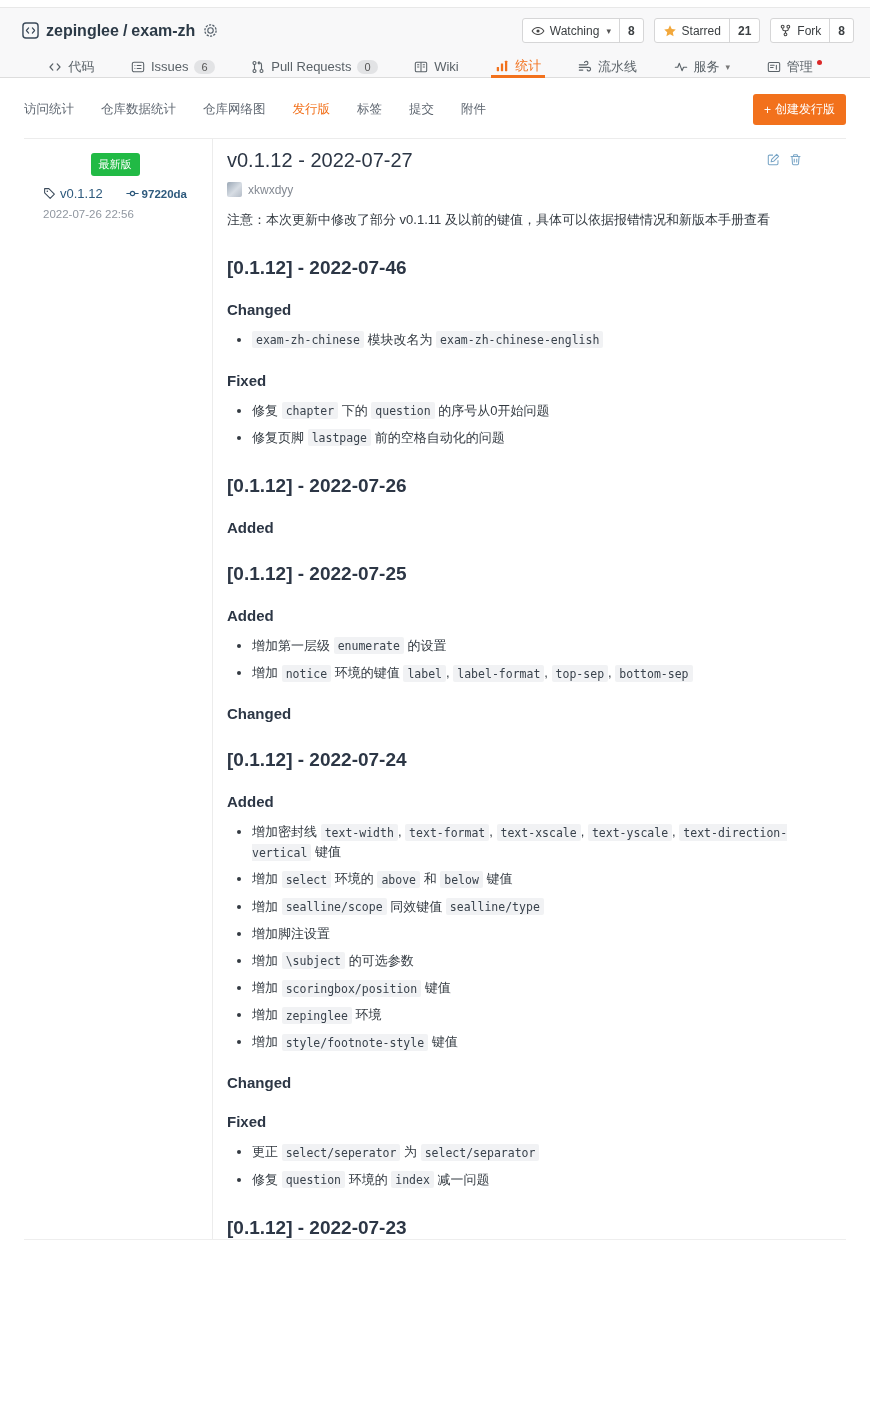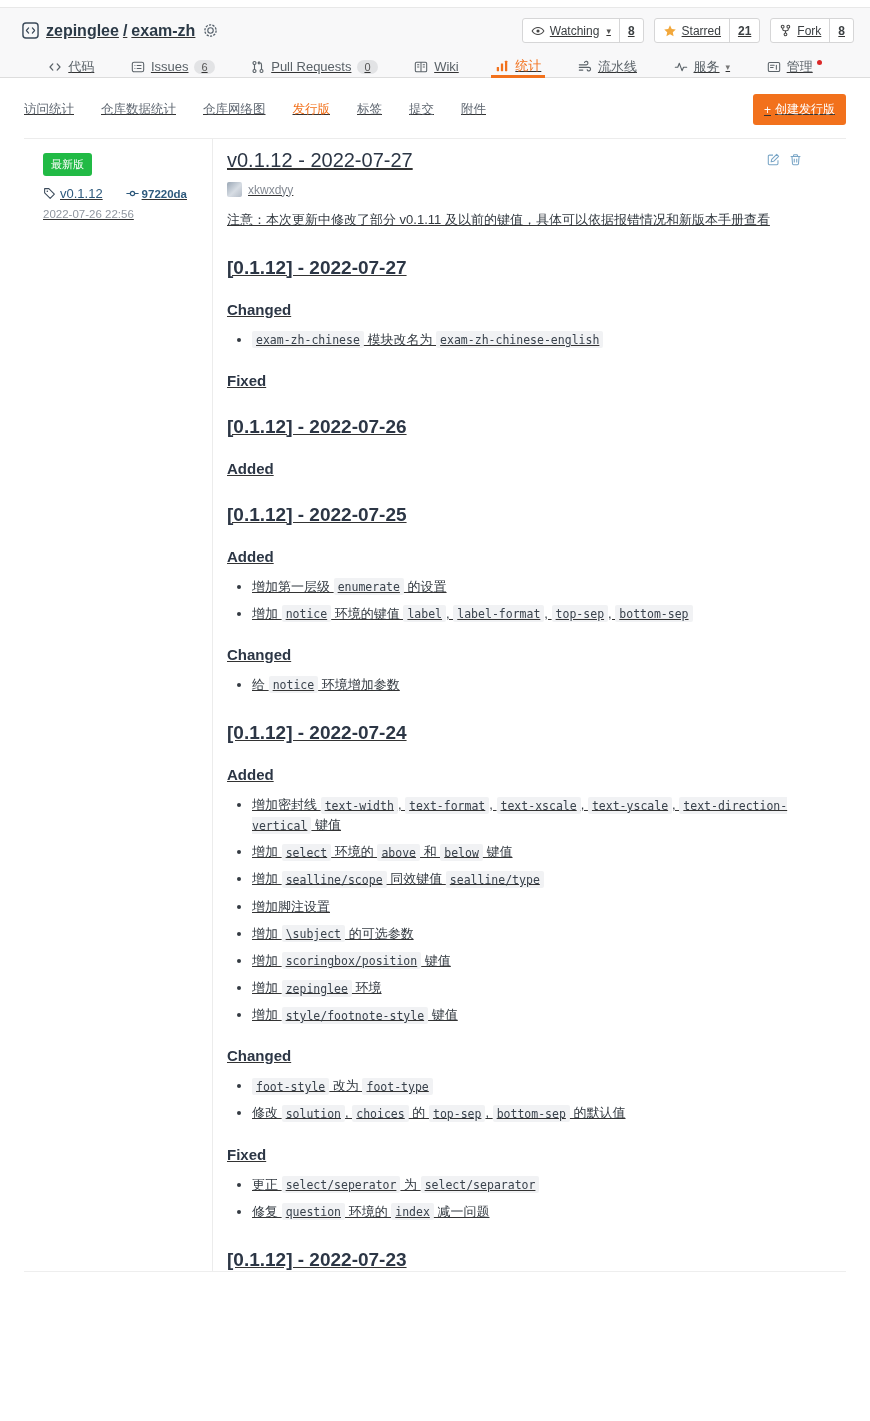--- a/index.html
+++ b/index.html
@@ -1,18 +1,18 @@
 <!DOCTYPE html>
 <html><head>
 <meta charset="utf-8">
 <style>
   * { margin:0; padding:0; box-sizing:border-box; }
   html,body { background:#fff; }
   body { font-family:"Liberation Sans","DejaVu Sans",sans-serif; color:#333; }
-  .page { position:relative; width:870px; height:1421px; overflow:hidden; background:#fff;text-decoration:underline; }
+  .page { position:relative; width:870px; height:1421px; overflow:hidden; background:#fff; }
 
   
   .topbar { margin-top:7px; background:#f8f8f9; border-top:1px solid #e8e8e8; border-bottom:1px solid #dddddd; }
   .repo-row { display:flex; align-items:center; padding:10px 16px 6px 22px; }
   .repo-icon { display:inline-flex; color:#3b4a5a; margin-right:7px; }
   .repo-title { font-size:16px; font-weight:700; color:#2c3a47; text-decoration:none; }
   .repo-title .sep { font-weight:700; margin:0 4px; }
   .rosette { display:inline-flex; color:#55606b; margin-left:8px; }
   .repo-actions { margin-left:auto; display:flex; gap:10px; }
   .action-group { display:flex; align-items:stretch; background:#fff; border:1px solid #d6d6d7; border-radius:3px; font-size:12px; color:#3c4043; height:25px; cursor:pointer; }
@@ -33,21 +33,21 @@
   
   .subnav-row { display:flex; align-items:center; margin:16px 24px 0 24px; padding-bottom:13px; border-bottom:1px solid #ececec; }
   .subnav { display:flex; gap:27px; }
   .subnav-item { font-size:12.5px; color:#5f6771; text-decoration:none; cursor:pointer; }
   .subnav-item.active { color:#f2711c; font-weight:500; }
   .create-btn { margin-left:auto; background:#f2711c; color:#fff; border:none; border-radius:3px; font-size:12px; padding:7px 11px; font-family:inherit; cursor:pointer; display:flex; align-items:center; gap:4px; }
 
   
   .release-item { display:flex; margin:0 24px; border-bottom:1px solid #eeeeee; }
   .release-meta { width:189px; flex-shrink:0; border-right:1px solid #ececec; padding:14px 25px 0 19px; }
-  .meta-badge-row { text-align:left; }
+  .meta-badge-row { text-align:center; }
   .latest-badge { display:inline-block; background:#21ba45; color:#fff; font-size:11px; padding:4px 8px; border-radius:3px; }
   .meta-refs { display:flex; justify-content:space-between; align-items:center; margin-top:10px; }
   .tag-link { display:flex; align-items:center; gap:4px; color:#2e5a7d; font-size:13px; text-decoration:none; cursor:pointer; }
   .commit-link { display:flex; align-items:center; gap:3px; color:#2e5a7d; font-size:11.5px; font-weight:700; text-decoration:none; cursor:pointer; }
   .meta-date { margin-top:7px; color:#9097a0; font-size:11.5px; }
 
   .release-body { flex:1; padding:10px 0 0 14px; }
   .title-row { display:flex; align-items:flex-start; padding-right:44px; }
   .release-title { font-size:20px; font-weight:500; color:#2c3645; }
   .title-actions { margin-left:auto; display:flex; gap:9px; padding-top:4px; }
@@ -279,30 +279,34 @@
       </div>
       <div class="author-row">
         <span class="avatar"></span>
         <a class="author-name">xkwxdyy</a>
       </div>
 
       <div class="md">
         <p class="md-note">注意：本次更新中修改了部分 v0.1.11 及以前的键值，具体可以依据报错情况和新版本手册查看</p>
         <div id="sections-root">
             <section class="md-section">
-    <h2 class="md-h2">[0.1.12] - 2022-07-27</h2>
+    <h2 class="md-h2">[0.1.12] - 2022-07-46</h2>
     <div class="groups">
                 <div class="md-group">
     <h3 class="md-h3">Changed</h3>
     <ul class="md-list">
                     <li><code class="inline-code">exam-zh-chinese</code> 模块改名为 <code class="inline-code">exam-zh-chinese-english</code></li>
                   </ul>
   </div>
                 <div class="md-group">
     <h3 class="md-h3">Fixed</h3>
+    <ul class="md-list">
+                    <li>修复 <code class="inline-code">chapter</code> 下的 <code class="inline-code">question</code> 的序号从0开始问题</li>
+                    <li>修复页脚 <code class="inline-code">lastpage</code> 前的空格自动化的问题</li>
+                  </ul>
   </div>
               </div>
   </section>
             <section class="md-section">
     <h2 class="md-h2">[0.1.12] - 2022-07-26</h2>
     <div class="groups">
                 <div class="md-group">
     <h3 class="md-h3">Added</h3>
   </div>
               </div>
@@ -312,23 +316,20 @@
     <div class="groups">
                 <div class="md-group">
     <h3 class="md-h3">Added</h3>
     <ul class="md-list">
                     <li>增加第一层级 <code class="inline-code">enumerate</code> 的设置</li>
                     <li>增加 <code class="inline-code">notice</code> 环境的键值 <code class="inline-code">label</code>, <code class="inline-code">label-format</code>, <code class="inline-code">top-sep</code>, <code class="inline-code">bottom-sep</code></li>
                   </ul>
   </div>
                 <div class="md-group">
     <h3 class="md-h3">Changed</h3>
-    <ul class="md-list">
-                    <li>给 <code class="inline-code">notice</code> 环境增加参数</li>
-                  </ul>
   </div>
               </div>
   </section>
             <section class="md-section">
     <h2 class="md-h2">[0.1.12] - 2022-07-24</h2>
     <div class="groups">
                 <div class="md-group">
     <h3 class="md-h3">Added</h3>
     <ul class="md-list">
                     <li>增加密封线 <code class="inline-code">text-width</code>, <code class="inline-code">text-format</code>, <code class="inline-code">text-xscale</code>, <code class="inline-code">text-yscale</code>, <code class="inline-code">text-direction-vertical</code> 键值</li>
@@ -336,24 +337,20 @@
                     <li>增加 <code class="inline-code">sealline/scope</code> 同效键值 <code class="inline-code">sealline/type</code></li>
                     <li>增加脚注设置</li>
                     <li>增加 <code class="inline-code">\subject</code> 的可选参数</li>
                     <li>增加 <code class="inline-code">scoringbox/position</code> 键值</li>
                     <li>增加 <code class="inline-code">zepinglee</code> 环境</li>
                     <li>增加 <code class="inline-code">style/footnote-style</code> 键值</li>
                   </ul>
   </div>
                 <div class="md-group">
     <h3 class="md-h3">Changed</h3>
-    <ul class="md-list">
-                    <li><code class="inline-code">foot-style</code> 改为 <code class="inline-code">foot-type</code></li>
-                    <li>修改 <code class="inline-code">solution</code>, <code class="inline-code">choices</code> 的 <code class="inline-code">top-sep</code>, <code class="inline-code">bottom-sep</code> 的默认值</li>
-                  </ul>
   </div>
                 <div class="md-group">
     <h3 class="md-h3">Fixed</h3>
     <ul class="md-list">
                     <li>更正 <code class="inline-code">select/seperator</code> 为 <code class="inline-code">select/separator</code></li>
                     <li>修复 <code class="inline-code">question</code> 环境的 <code class="inline-code">index</code> 减一问题</li>
                   </ul>
   </div>
               </div>
   </section>

